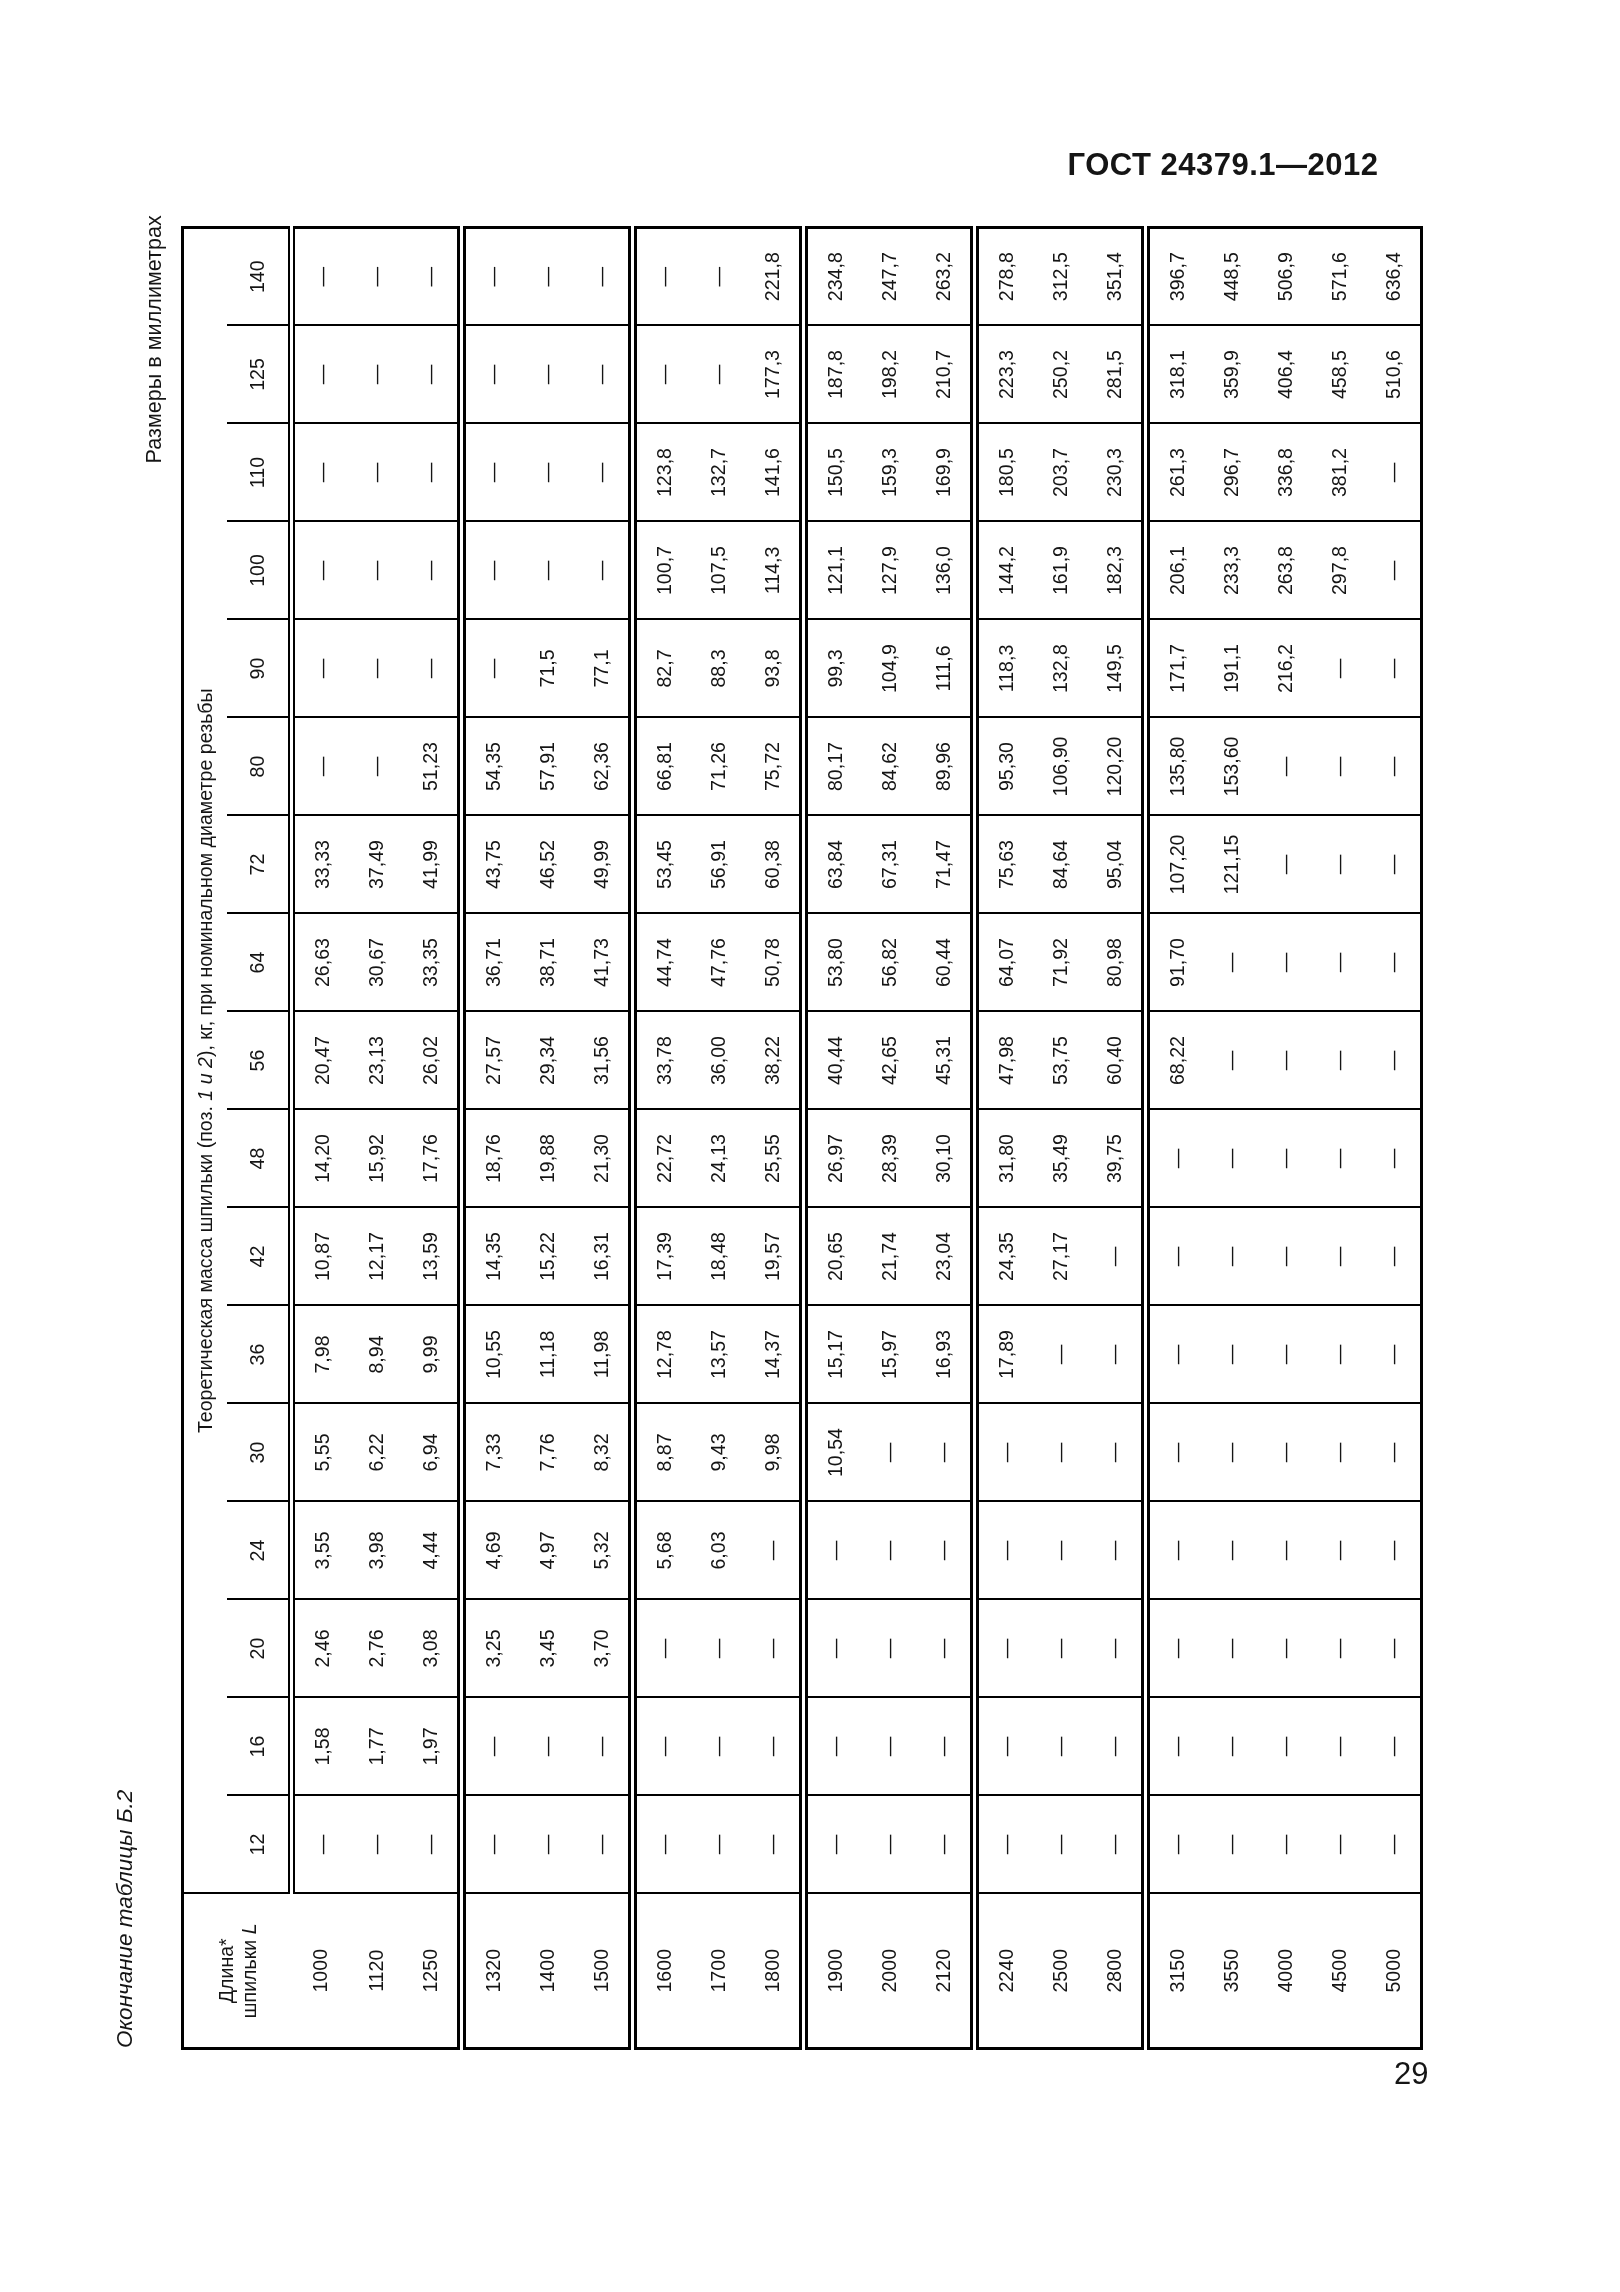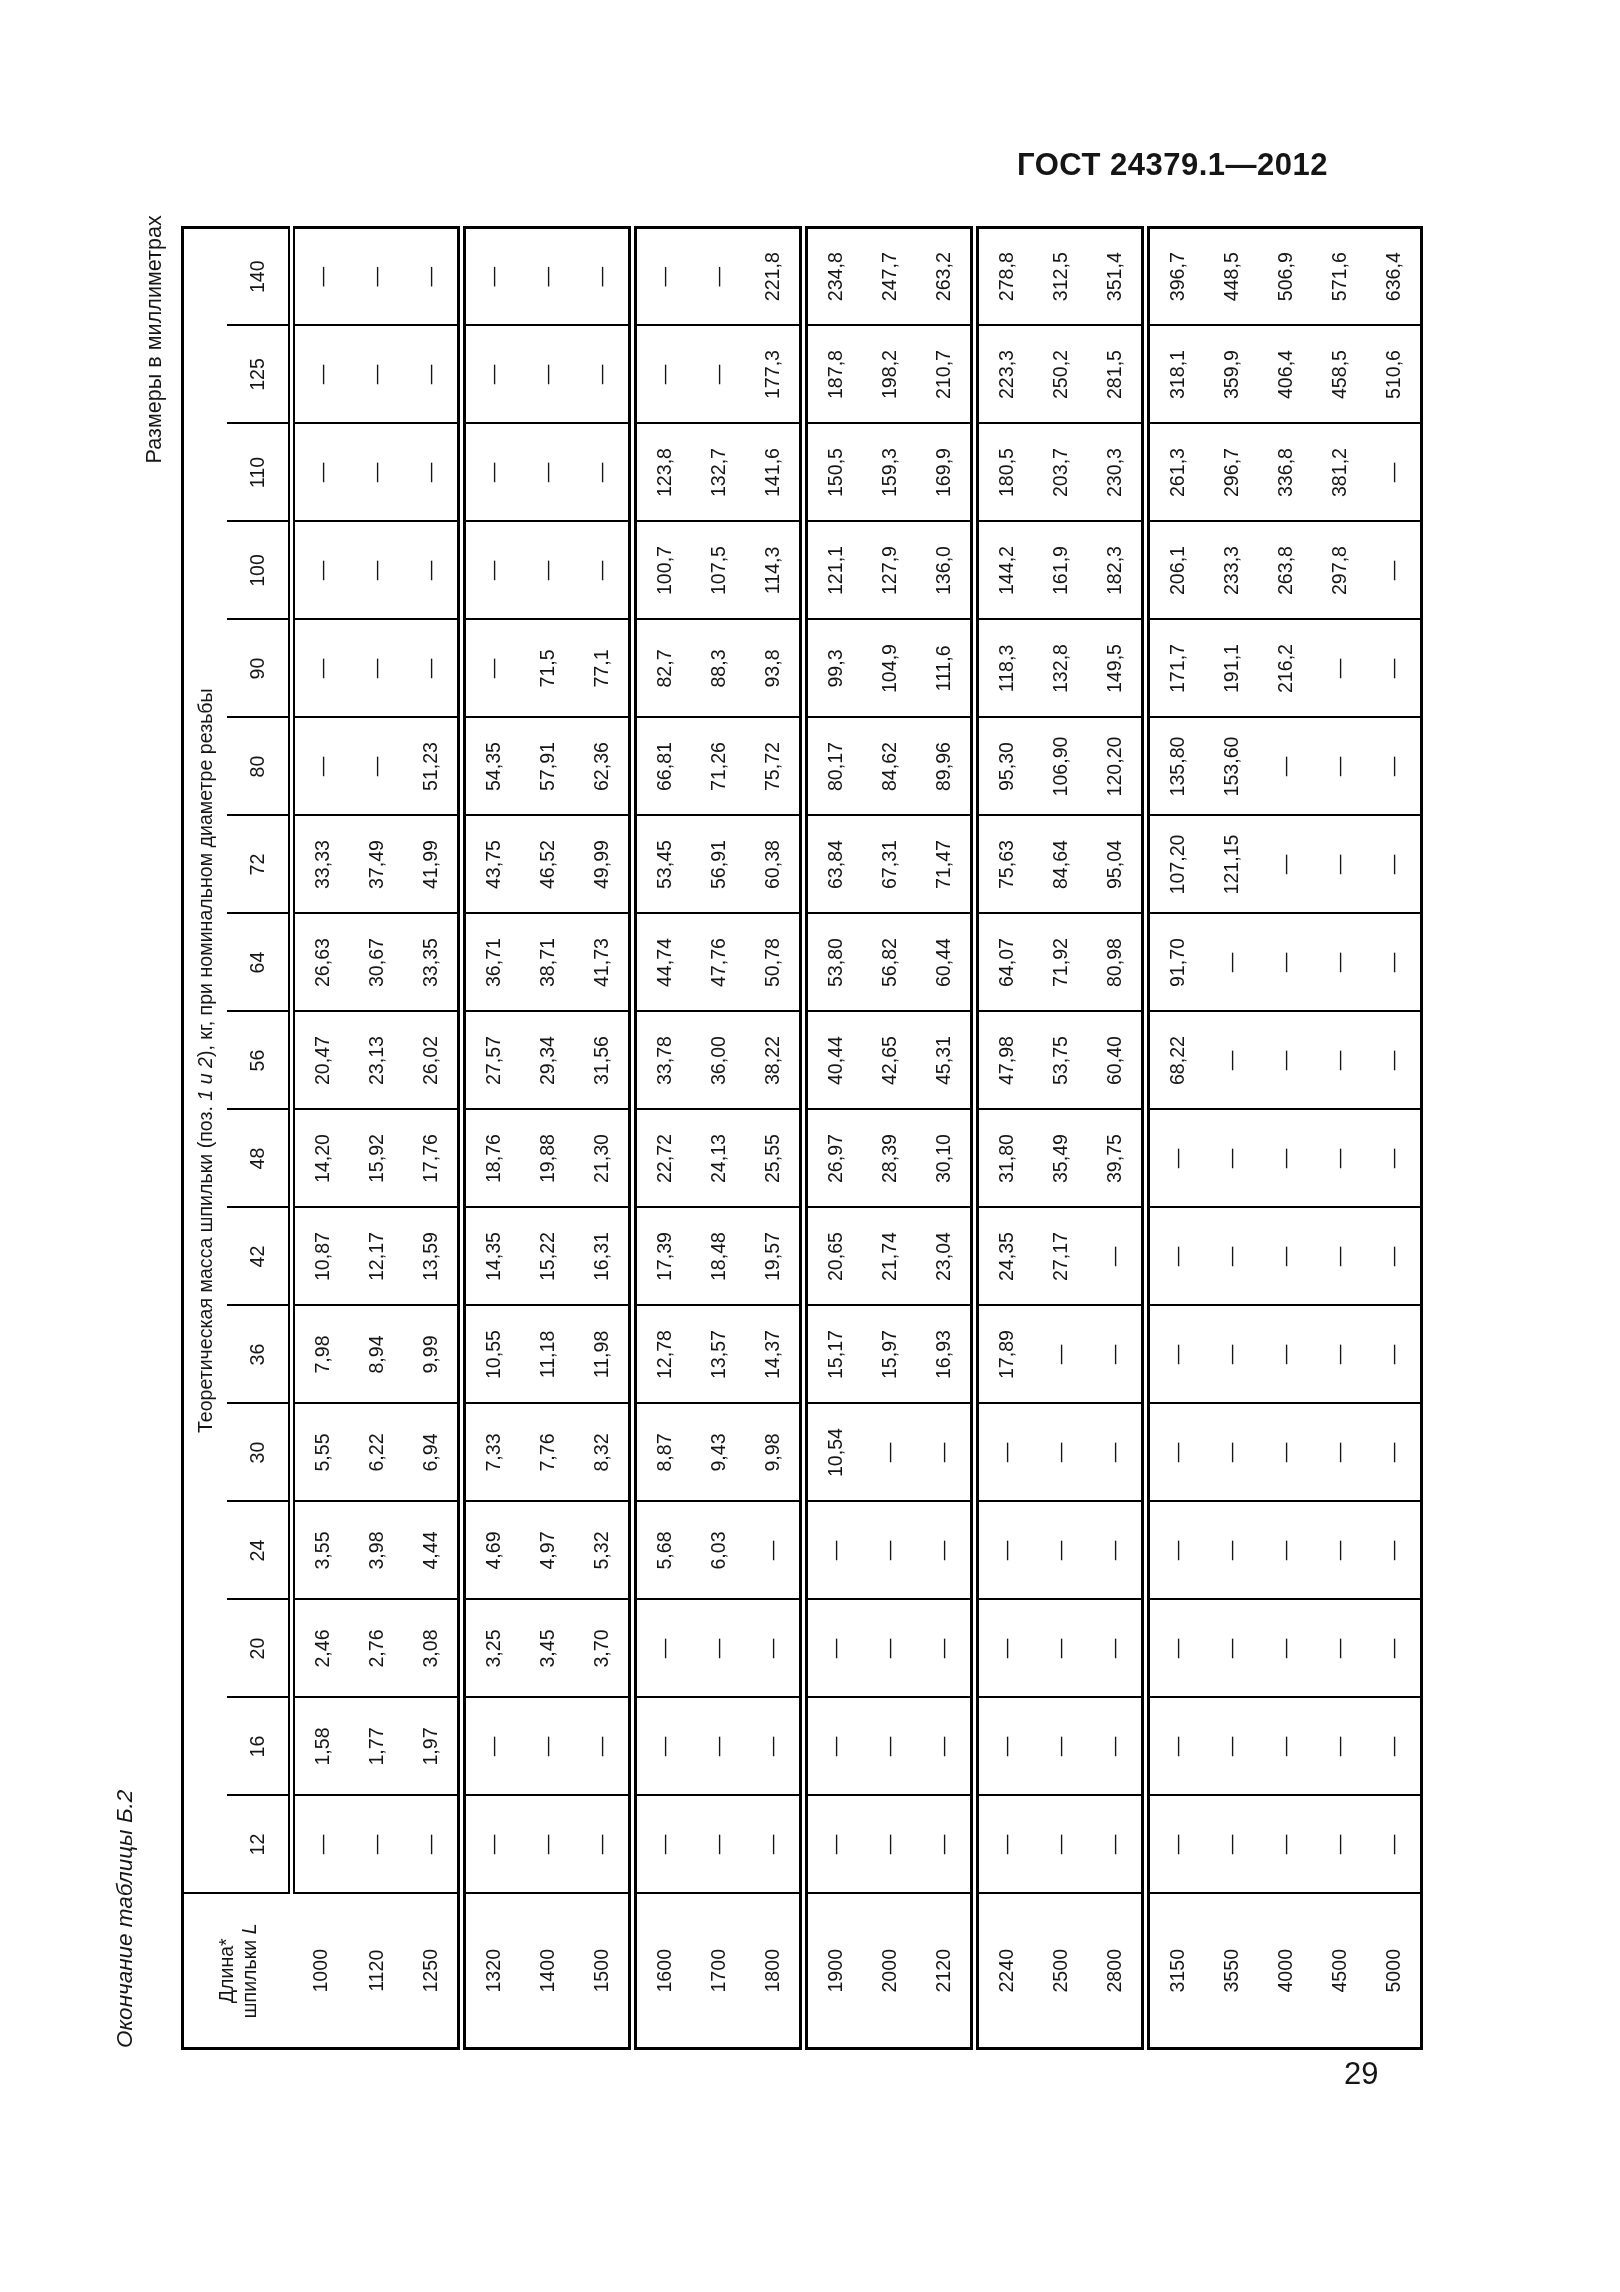--- a/index.html
+++ b/index.html
@@ -1,24 +1,24 @@
 <!DOCTYPE html>
 <html><head>
 <meta charset="utf-8">
 <style>
   html,body { margin:0; padding:0; background:#e8e8e8; }
   .page {
     position:relative; width:1620px; height:2293px; background:#ffffff;
     font-family:"Liberation Sans", sans-serif; color:#151515; overflow:hidden;
   }
   .gost-header {
-    position:absolute; top:147px; left:1017px; width:412px; text-align:left;
+    position:absolute; top:147px; left:1017px; width:412px; text-align:center;
     font-size:31px; font-weight:bold; letter-spacing:0.5px; white-space:nowrap;
   }
-  .page-num { position:absolute; left:1344px; top:2056px; font-size:31px; }
+  .page-num { position:absolute; left:1394px; top:2056px; font-size:31px; }
 
   
   .rot-block {
     position:absolute; left:181px; top:2050px; width:1823px; height:1245px;
     transform:rotate(-90deg); transform-origin:0 0;
   }
   .caption-continuation {
     position:absolute; top:-69px; left:2px; font-size:22.5px; font-style:italic; white-space:nowrap;
   }
   .caption-units {

